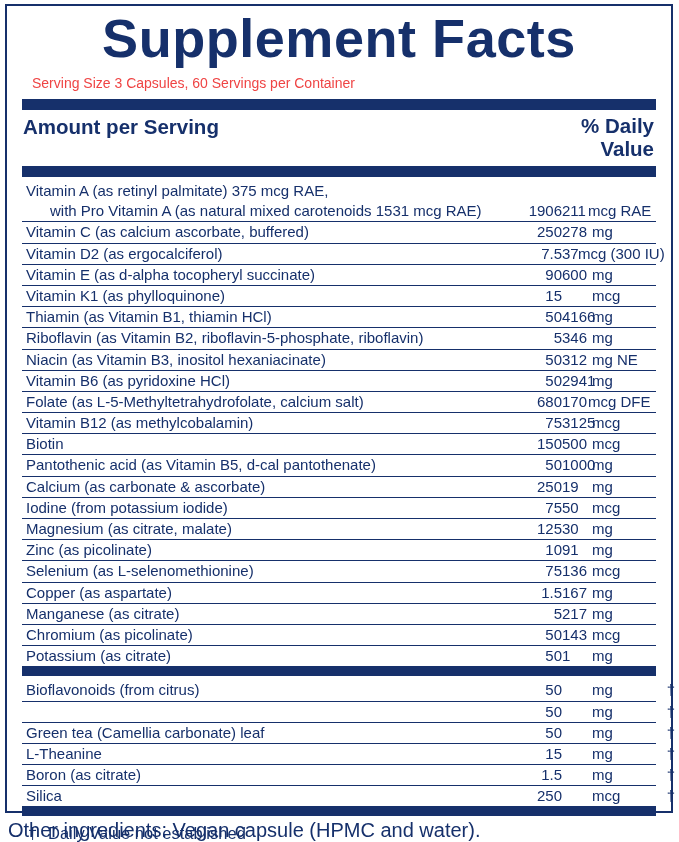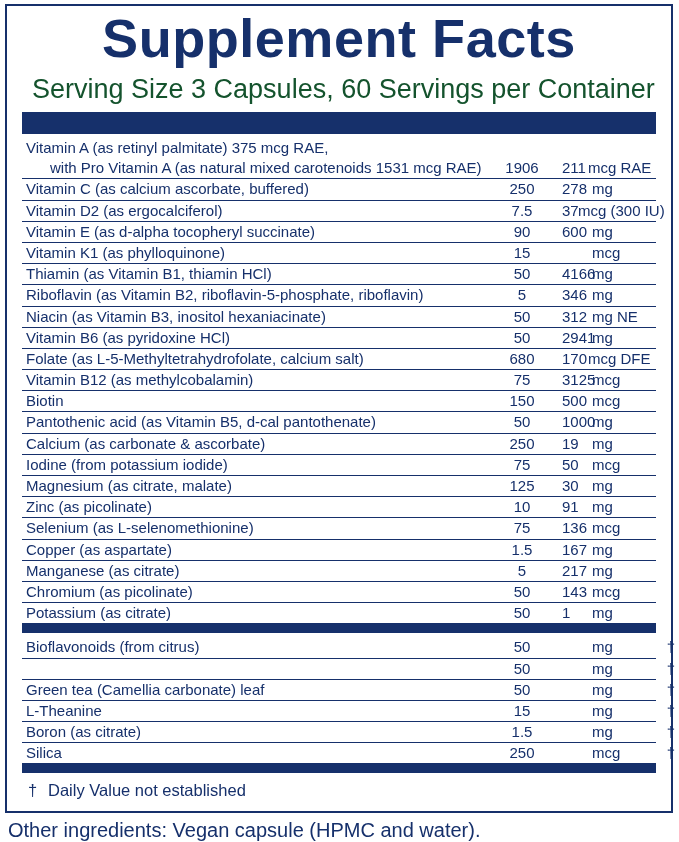--- a/index.html
+++ b/index.html
@@ -47,23 +47,23 @@
     line-height: 1.0;
     letter-spacing: 0.5px;
     color: #16306b;
     text-align: center;
     margin: 6px 0 0 0;
     white-space: nowrap;
     transform: scaleX(1.02);
     transform-origin: center;
   }
   .serving {
-    font-size: 27px;
+    font-size: 14px;
     line-height: 1.0;
-    color: #14532d;
+    color: #ef4444;
     margin: 11px 0 0 10px;
     white-space: nowrap;
   }
 
   
   .bar-thick {
     height: 11px;
     background: #16306b;
     margin-top: 9px;
   }
@@ -122,23 +122,23 @@
   }
   .row.tall .nm {
     line-height: 20.2px;
   }
   .row .nm .ind {
     display: block;
     padding-left: 24px;
   }
   .row .amt {
     position: absolute;
-    left: 440px;
+    left: 420px;
     width: 120px;
-    text-align: center;
+    text-align: right;
   }
   .row .unit {
     position: absolute;
     left: 570px;
     text-align: center;
   }
   .row .dv {
     position: absolute;
     left: 540px;
     width: 115px;
@@ -204,20 +204,27 @@
 
   <div class="panel">
     <div class="panel-inner">
 
       <div class="title">Supplement Facts</div>
 
       <div class="serving">Serving Size  3 Capsules, 60 Servings per Container</div>
 
       <div class="bar-thick"></div>
 
+      <div class="amt-head">
+        <div class="left">Amount per Serving</div>
+        <div class="right">
+          <span>% Daily</span><br>
+          <span>Value</span>
+        </div>
+      </div>
 
       <div class="bar-thick mid"></div>
 
       <div class="rows" id="nutrient-rows">
           <div class="row tall">
             <div class="nm"><span>Vitamin A (as retinyl palmitate) 375 mcg RAE,</span><span class="ind">with Pro Vitamin A (as natural mixed carotenoids 1531 mcg RAE)</span></div>
             <div class="amt">1906</div>
             <div class="unit wide2">mcg RAE</div>
             <div class="dv">211</div>
           </div>

